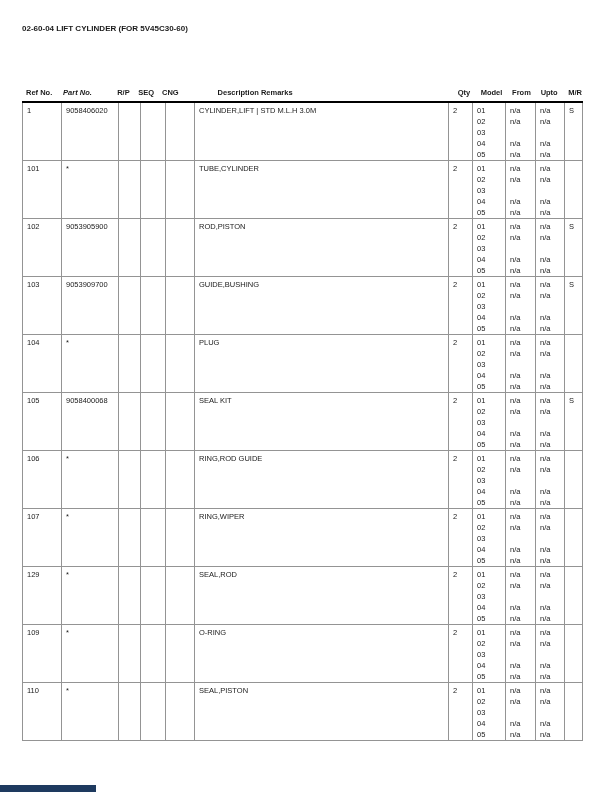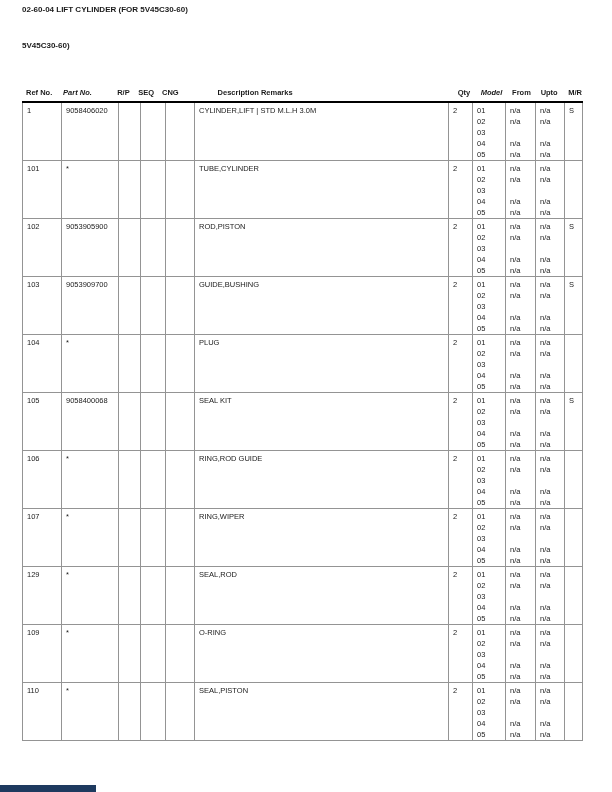--- a/index.html
+++ b/index.html
@@ -8,21 +8,21 @@
     width: 612px;
     height: 792px;
     background: #ffffff;
     font-family: "Liberation Sans", sans-serif;
     color: #1a1a1a;
     overflow: hidden;
   }
   .title {
     position: absolute;
     left: 22px;
-    top: 5px;
+    top: 24px;
     font-size: 8px;
     font-weight: bold;
     line-height: 10px;
     white-space: nowrap;
   }
   .breadcrumb {
     position: absolute;
     left: 22px;
     top: 40px;
     width: 578px;
@@ -47,21 +47,21 @@
     white-space: nowrap;
     overflow: visible;
   }
   .w-ref  { width: 39px; }
   .w-part { width: 57px; font-style: italic; }
   .w-rp   { width: 22px; }
   .w-seq  { width: 25px; }
   .w-cng  { width: 29px; }
   .w-desc { width: 254px; margin-left: 28px; }
   .w-qty  { width: 24px; }
-  .w-model{ width: 33px; font-style: italic; }
+  .w-model{ width: 33px; }
   .w-from { width: 30px; }
   .w-upto { width: 29px; }
   .w-mr   { width: 18px; }
   .parts-table {
     position: absolute;
     left: 22px;
     top: 101px;
     width: 560px;
     border-collapse: collapse;
     table-layout: fixed;
@@ -94,21 +94,20 @@
   }
 </style>
 </head>
 <body>
 
 <div class="page">
 
   <div class="title">02-60-04 LIFT CYLINDER (FOR 5V45C30-60)</div>
 
   <div class="breadcrumb">
-    <div>5V45C30-60)</div>
   </div>
 
   <div class="cols-header">
     <span class="w-ref">Ref No.</span>
     <span class="w-part">Part No.</span>
     <span class="w-rp">R/P</span>
     <span class="w-seq">SEQ</span>
     <span class="w-cng">CNG</span>
     <span class="w-desc">Description Remarks</span>
     <span class="w-qty">Qty</span>

